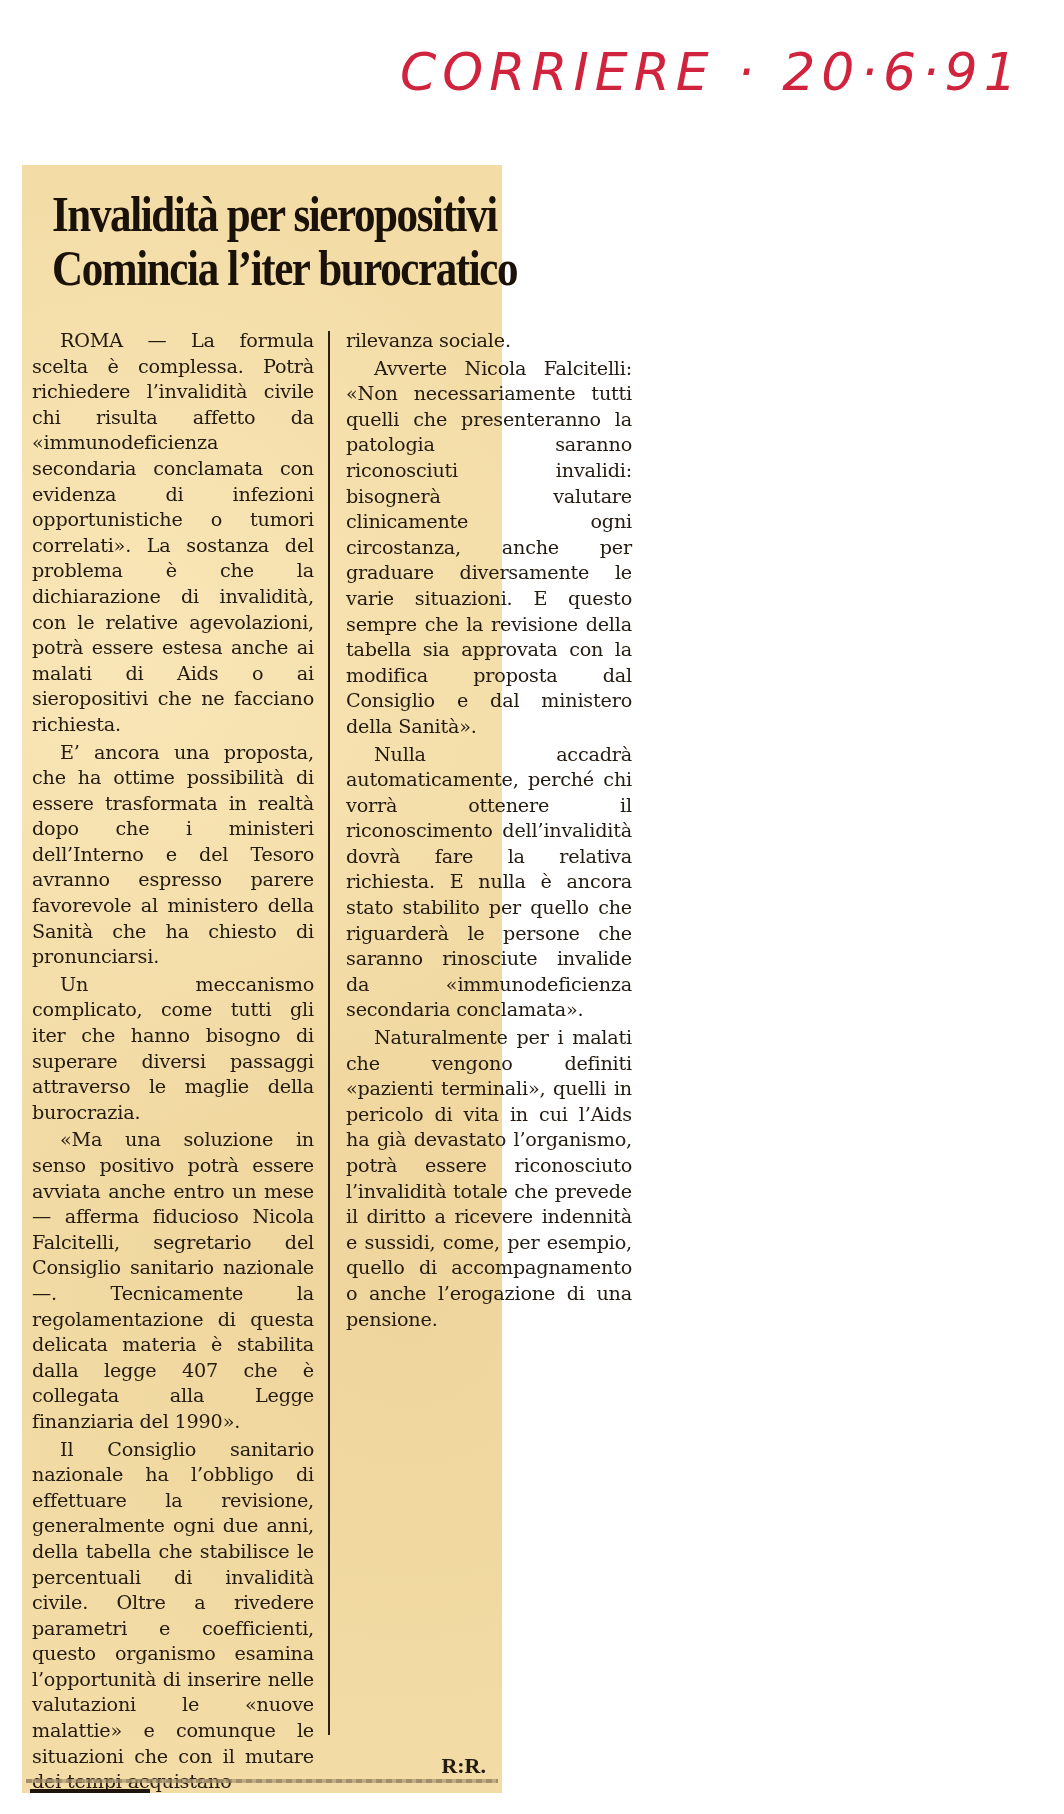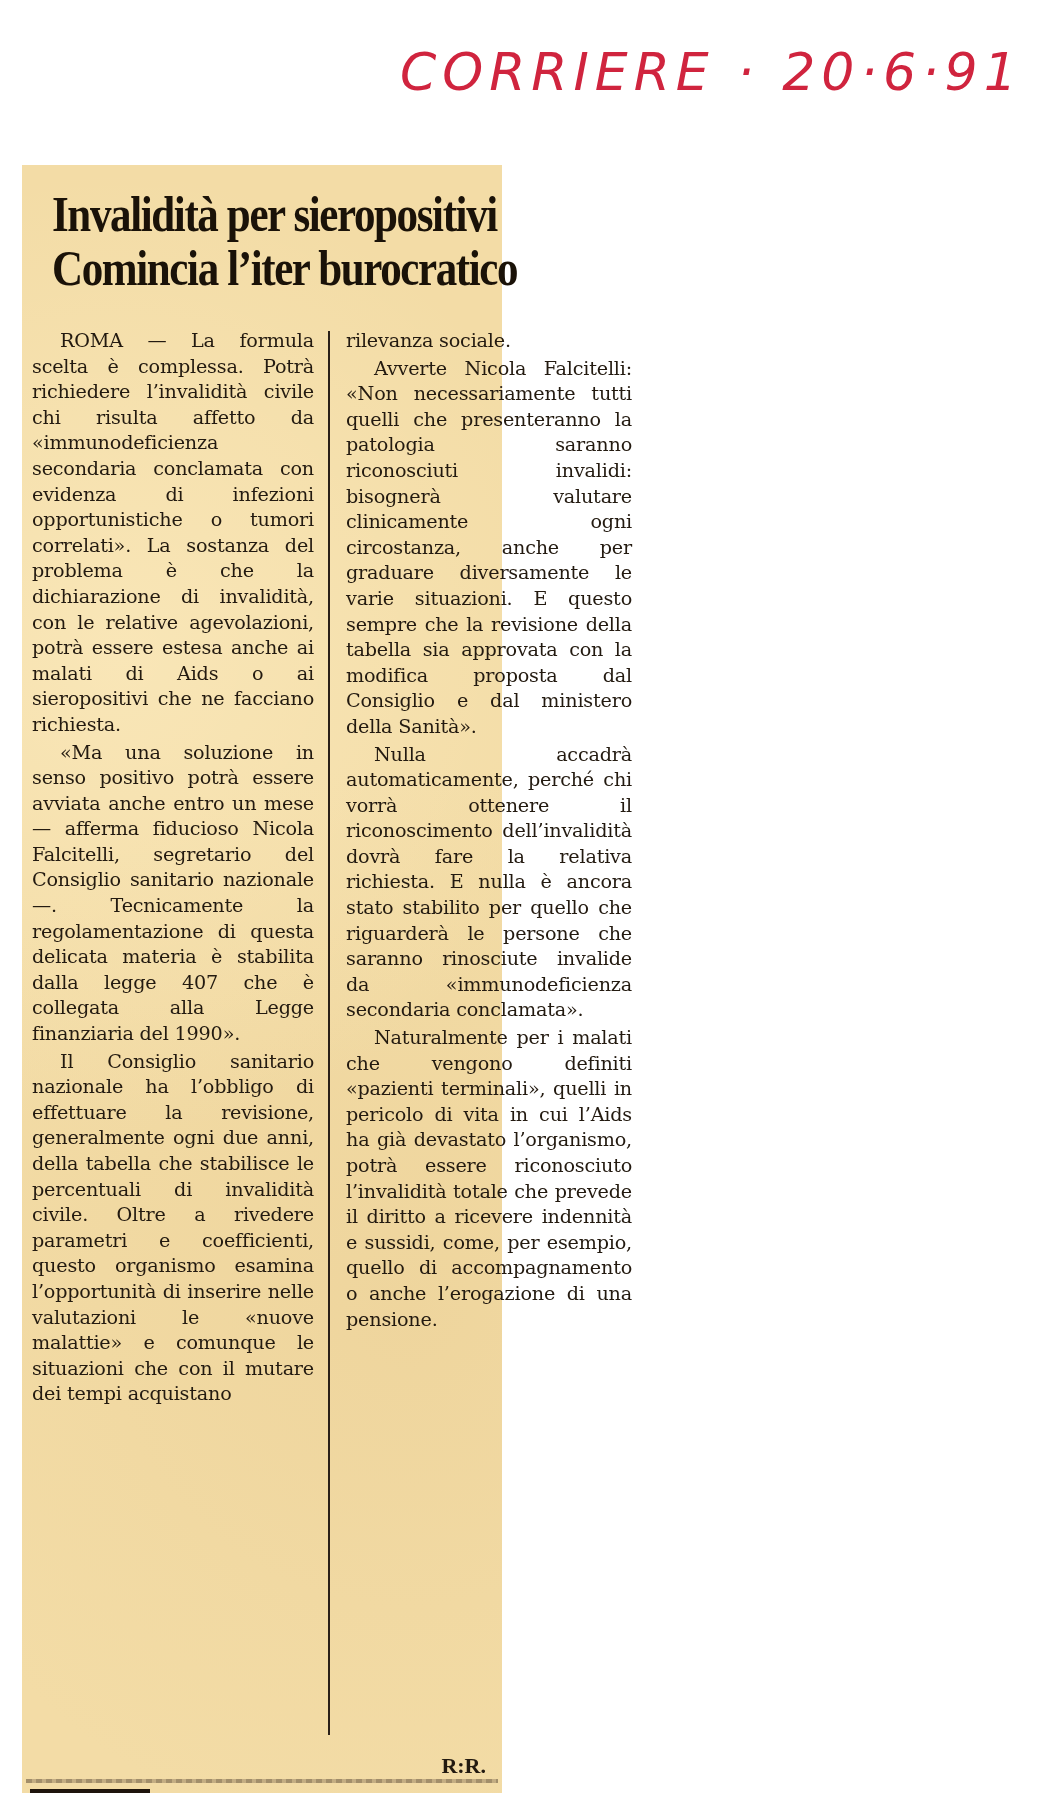--- a/index.html
+++ b/index.html
@@ -57,20 +57,22 @@
 <div class="handwritten-note" style="color: rgb(208, 36, 62);">CORRIERE · 20·6·91</div>
 
 <div class="clipping" style="background-color: rgb(243, 220, 166);">
   <div class="headline">
     <div>Invalidità per sieropositivi</div>
     <div>Comincia l’iter burocratico</div>
   </div>
 
   <div class="column col-left">
     <p>ROMA — La formula scelta è complessa. Potrà richiedere l’invalidità civile chi risulta affetto da «immunodeficienza secondaria conclamata con evidenza di infezioni opportunistiche o tumori correlati». La sostanza del problema è che la dichiarazione di invalidità, con le relative agevolazioni, potrà essere estesa anche ai malati di Aids o ai sieropositivi che ne facciano richiesta.</p>
+    <p>E’ ancora una proposta, che ha ottime possibilità di essere trasformata in realtà dopo che i ministeri dell’Interno e del Tesoro avranno espresso parere favorevole al ministero della Sanità che ha chiesto di pronunciarsi.</p>
+    <p>Un meccanismo complicato, come tutti gli iter che hanno bisogno di superare diversi passaggi attraverso le maglie della burocrazia.</p>
     <p>«Ma una soluzione in senso positivo potrà essere avviata anche entro un mese — afferma fiducioso Nicola Falcitelli, segretario del Consiglio sanitario nazionale —. Tecnicamente la regolamentazione di questa delicata materia è stabilita dalla legge 407 che è collegata alla Legge finanziaria del 1990».</p>
     <p>Il Consiglio sanitario nazionale ha l’obbligo di effettuare la revisione, generalmente ogni due anni, della tabella che stabilisce le percentuali di invalidità civile. Oltre a rivedere parametri e coefficienti, questo organismo esamina l’opportunità di inserire nelle valutazioni le «nuove malattie» e comunque le situazioni che con il mutare dei tempi acquistano</p>
   </div>
 
   <div class="column-divider"></div>
 
   <div class="column col-right">
     <p class="no-indent">rilevanza sociale.</p>
     <p>Avverte Nicola Falcitelli: «Non necessariamente tutti quelli che presenteranno la patologia saranno riconosciuti invalidi: bisognerà valutare clinicamente ogni circostanza, anche per graduare diversamente le varie situazioni. E questo sempre che la revisione della tabella sia approvata con la modifica proposta dal Consiglio e dal ministero della Sanità».</p>
     <p>Nulla accadrà automaticamente, perché chi vorrà ottenere il riconoscimento dell’invalidità dovrà fare la relativa richiesta. E nulla è ancora stato stabilito per quello che riguarderà le persone che saranno rinosciute invalide da «immunodeficienza secondaria conclamata».</p>

